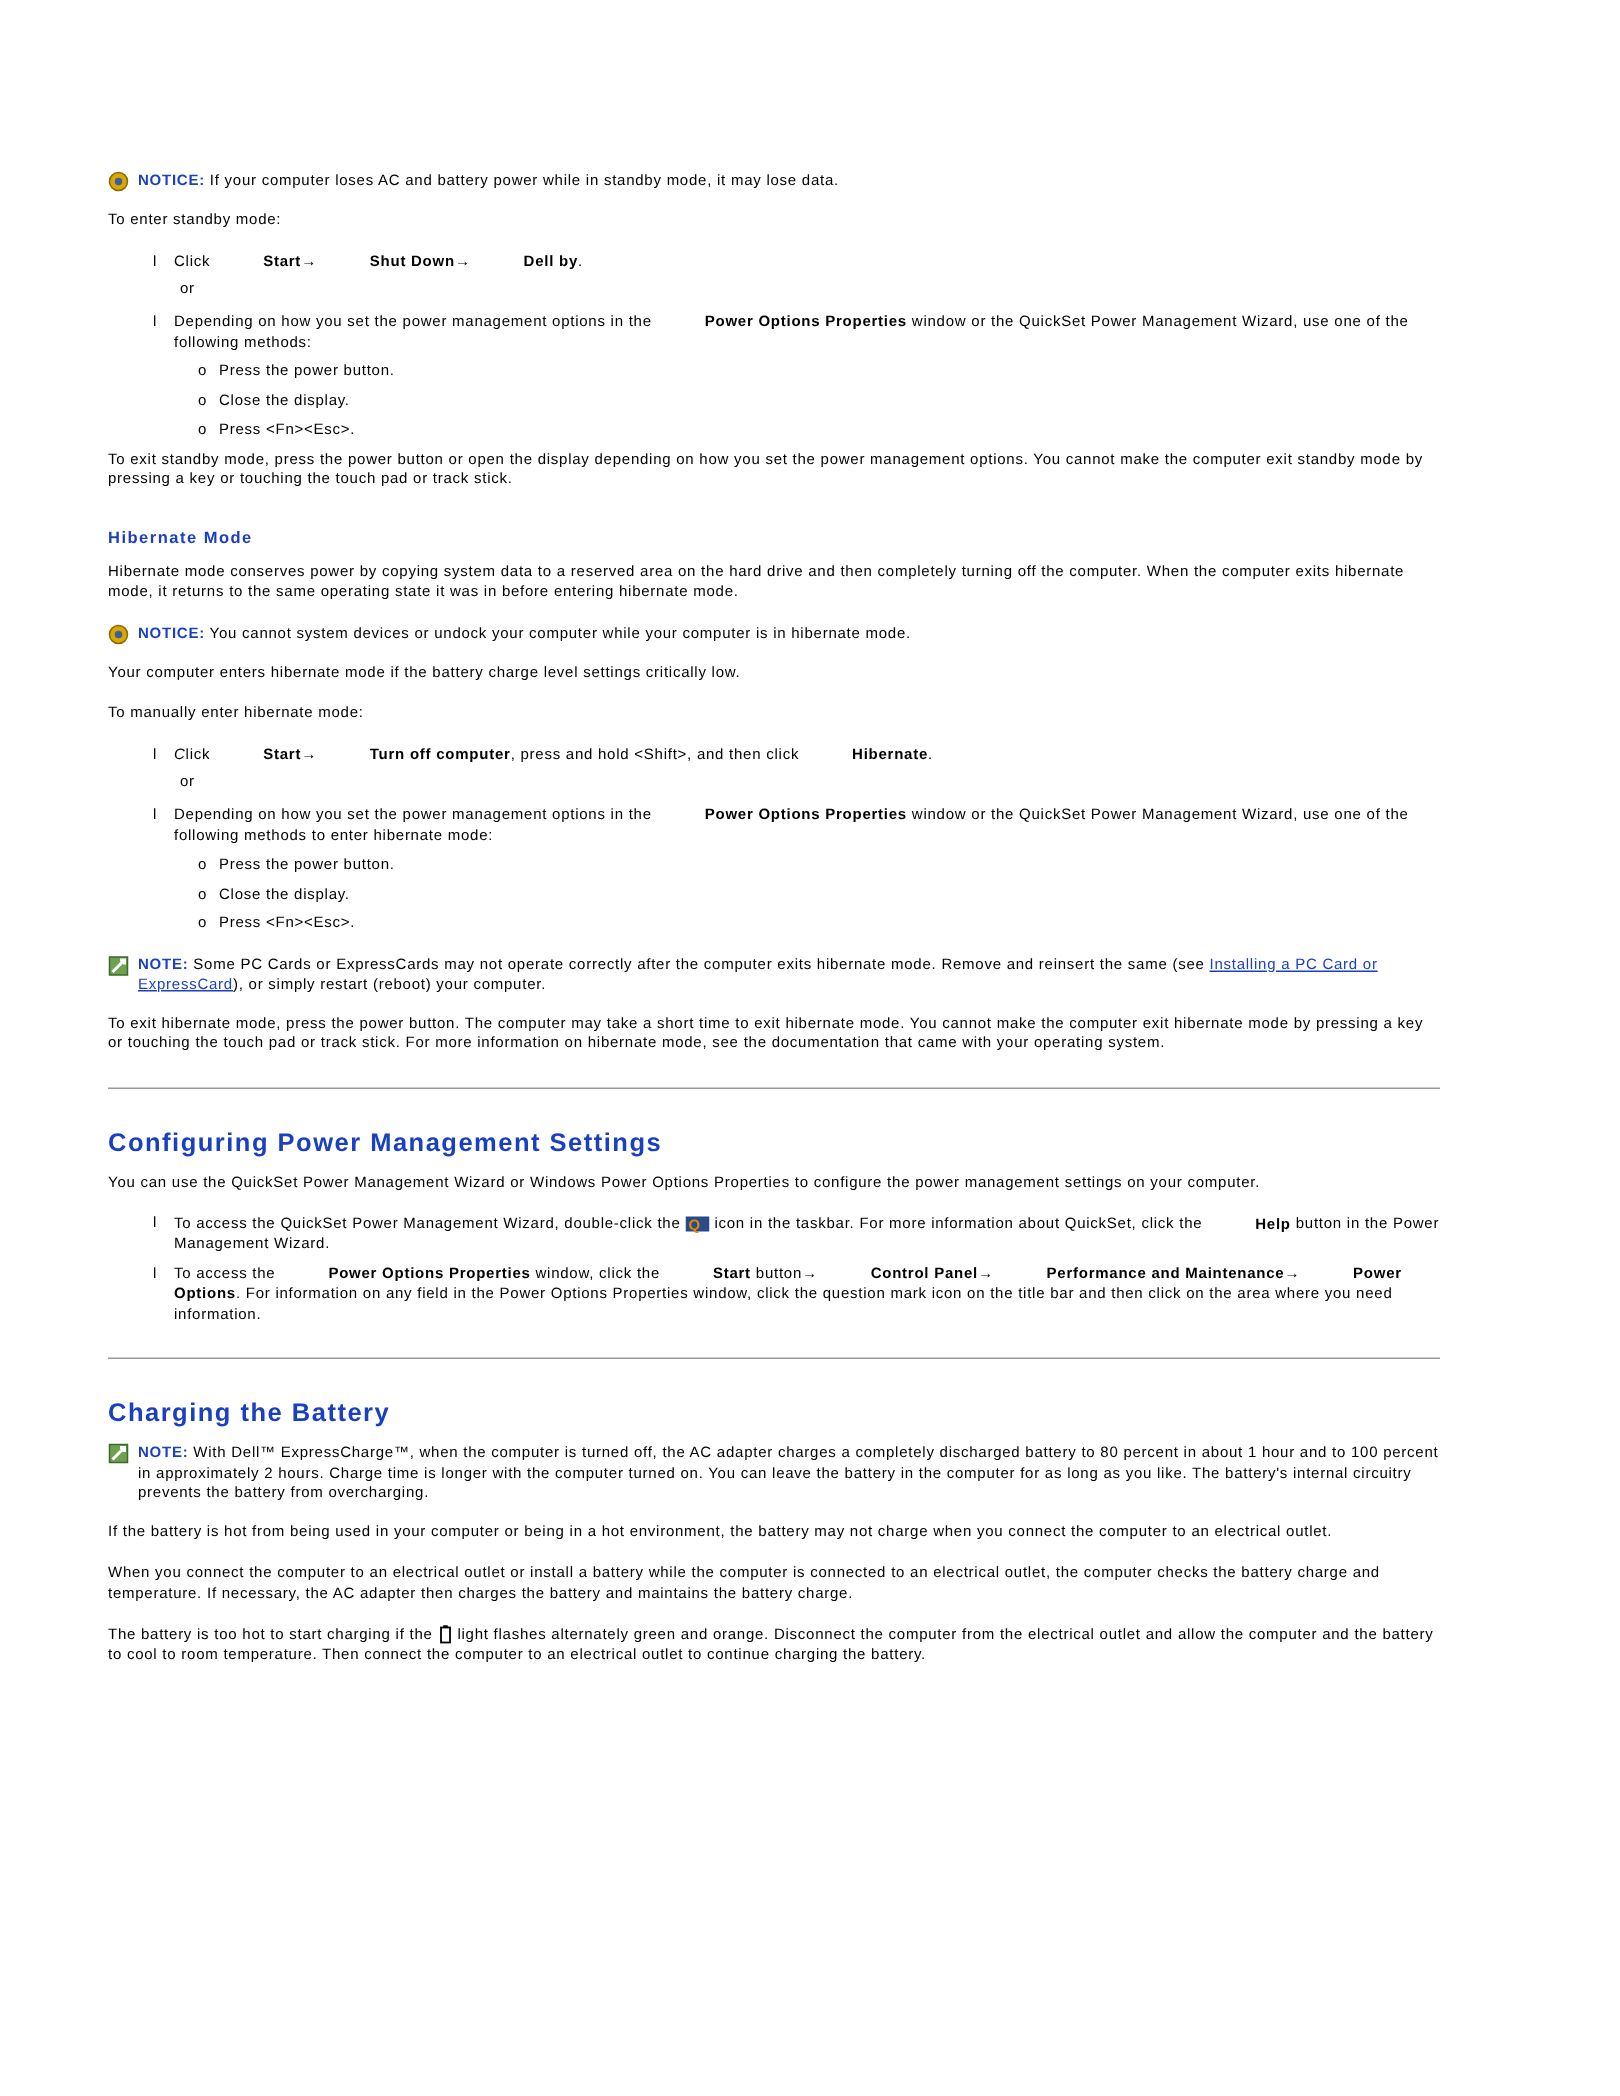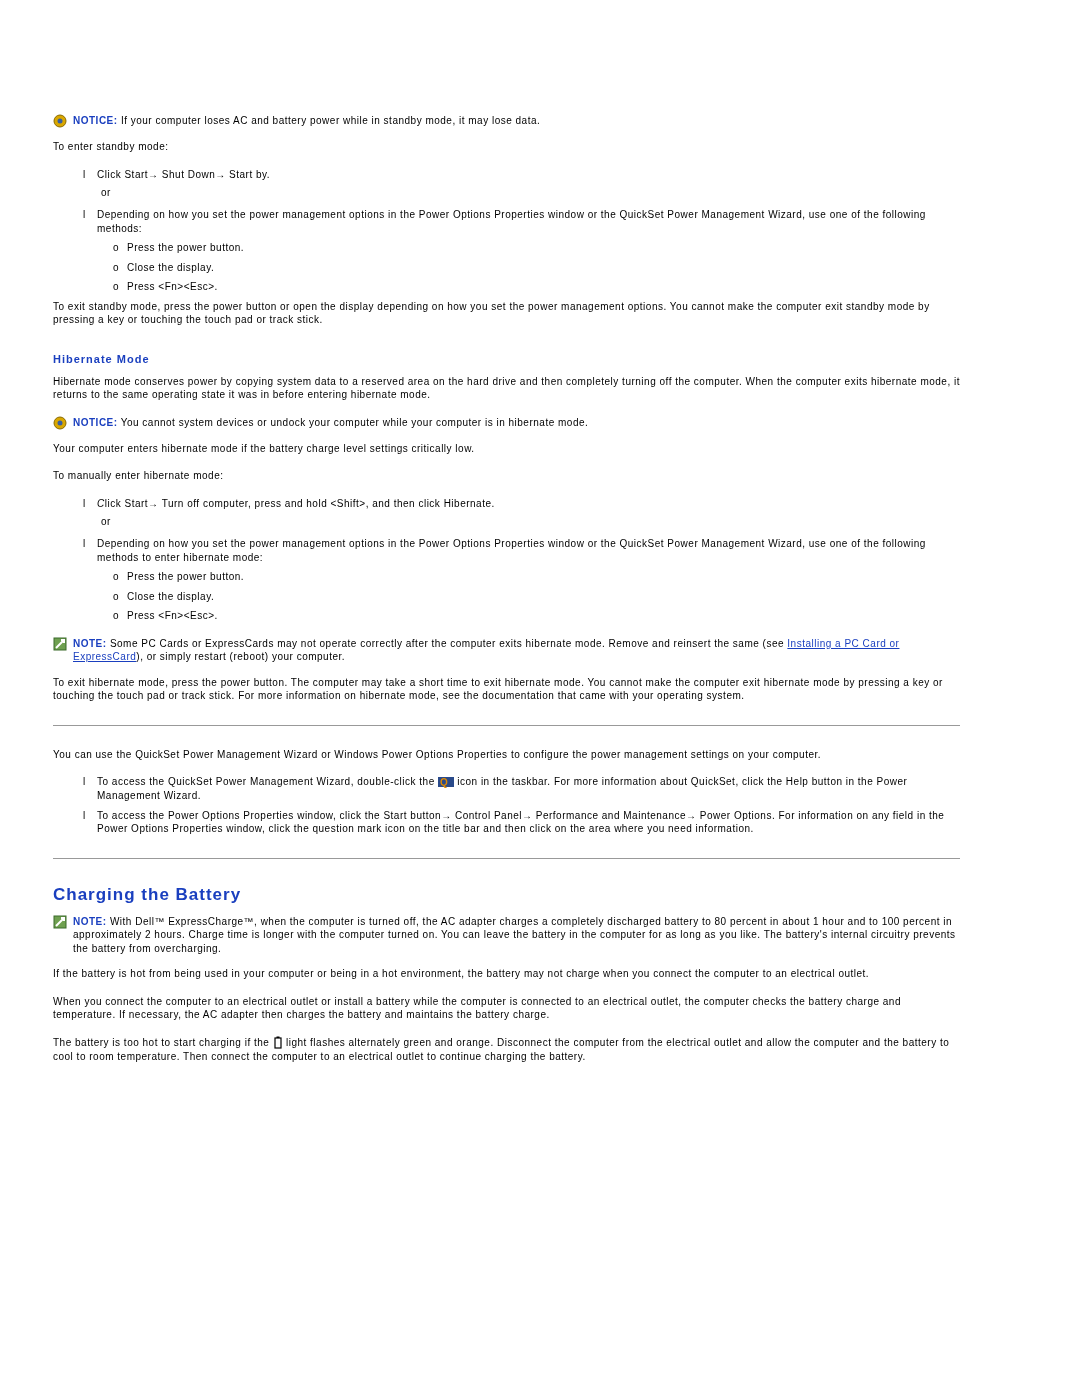--- a/index.html
+++ b/index.html
@@ -6,21 +6,21 @@
     margin: 0;
     padding: 0;
     background: #fff;
     font-family: Verdana, Arial, sans-serif;
     font-size: 10px;
     color: #000;
     letter-spacing: 0.5px;
     width: 1080px;
   }
   .page {
-    padding: 110px 120px 60px 53px;
+    padding: 110px 120px 60px 72px;
   }
   .notice-line, .note-line {
     display: flex;
     align-items: flex-start;
     margin: 4px 0 12px 0;
   }
   .icon {
     width: 14px;
     height: 14px;
     flex-shrink: 0;
@@ -81,21 +81,21 @@
   }
   hr.divider {
     border: none;
     border-top: 1px solid #999;
     margin: 22px 0 22px 0;
   }
   a.link {
     color: #1a3fbf;
     text-decoration: underline;
   }
-  .bold { font-weight: normal; }
+  .bold { font-weight: bold; margin-left: 32px; }
   .or-word {
     margin: 6px 0 10px 18px;
   }
   .inline-icon {
     display: inline-block;
     vertical-align: middle;
     width: 16px;
     height: 14px;
   }
   .inline-icon-small {
@@ -122,21 +122,21 @@
       <span>If your computer loses AC and battery power while in standby mode, it may lose data.</span>
     </span>
   </div>
 
   <p class="body">To enter standby mode:</p>
 
   <div class="indent1">
     <div class="li">
       <span class="bullet">l</span>
       <span class="li-text">
-        <span>Click </span><span class="bold">Start</span><span>→ </span><span class="bold">Shut Down</span><span>→ </span><span class="bold">Start by</span><span>.</span>
+        <span>Click </span><span class="bold">Start</span><span>→ </span><span class="bold">Shut Down</span><span>→ </span><span class="bold">Dell by</span><span>.</span>
       </span>
     </div>
     <div class="or-word">or</div>
     <div class="li">
       <span class="bullet">l</span>
       <span class="li-text">
         <span>Depending on how you set the power management options in the </span><span class="bold">Power Options Properties</span><span> window or the QuickSet Power Management Wizard, use one of the following methods:</span>
       </span>
     </div>
   </div>
@@ -220,20 +220,21 @@
     <span class="ntext">
       <span class="label-note">NOTE:</span>
       <span>Some PC Cards or ExpressCards may not operate correctly after the computer exits hibernate mode. Remove and reinsert the same (see </span><a href="#" class="link">Installing a PC Card or ExpressCard</a><span>), or simply restart (reboot) your computer.</span>
     </span>
   </div>
 
   <p class="body">To exit hibernate mode, press the power button. The computer may take a short time to exit hibernate mode. You cannot make the computer exit hibernate mode by pressing a key or touching the touch pad or track stick. For more information on hibernate mode, see the documentation that came with your operating system.</p>
 
   <hr class="divider">
 
+  <h2 class="section big">Configuring Power Management Settings</h2>
 
   <p class="body">You can use the QuickSet Power Management Wizard or Windows Power Options Properties to configure the power management settings on your computer.</p>
 
   <div class="indent1">
     <div class="li">
       <span class="bullet">l</span>
       <span class="li-text">
         <span>To access the QuickSet Power Management Wizard, double-click the </span><span class="inline-icon"><svg viewBox="0 0 16 14">
               <rect x="0" y="2" width="16" height="10" fill="#2a4a8a"></rect>
               <text x="2" y="11" font-size="10" font-weight="bold" fill="#e08a00" font-family="Arial">Q</text>

